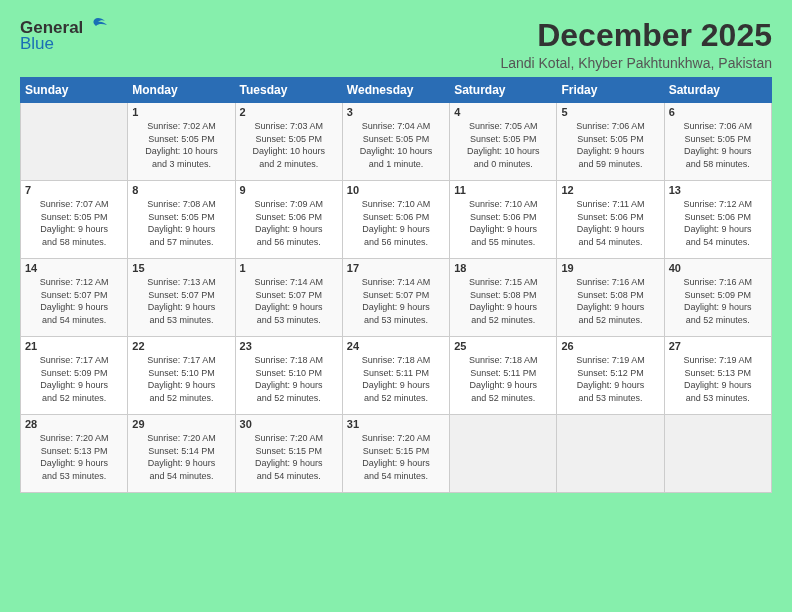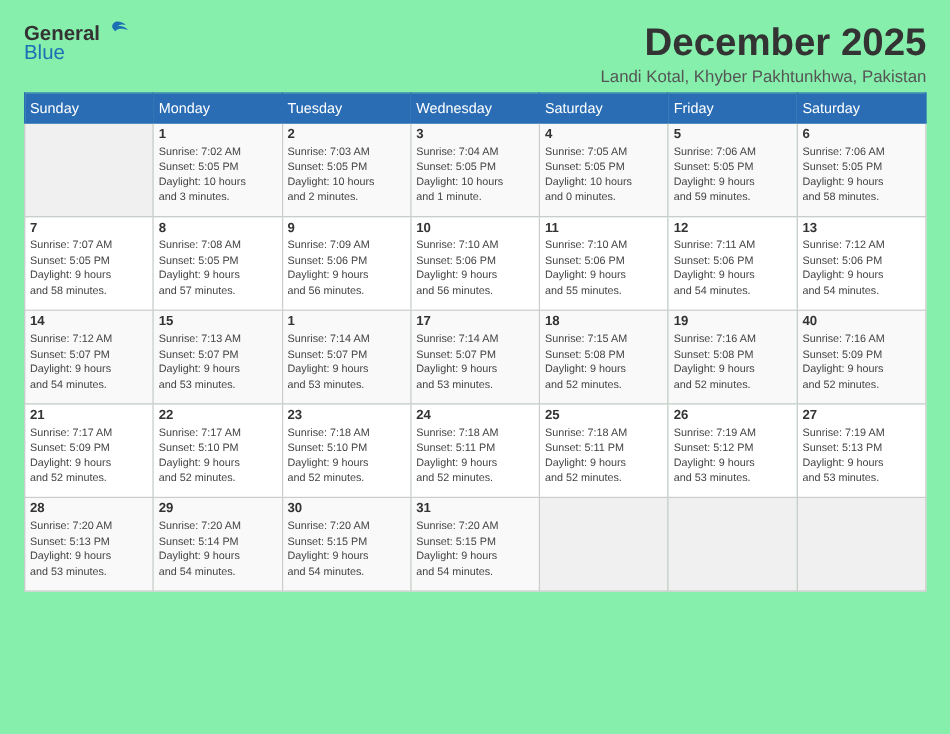--- a/index.html
+++ b/index.html
@@ -43,21 +43,21 @@
     }
     table {
       width: 100%;
       border-collapse: collapse;
       table-layout: fixed;
     }
     thead tr th {
       background-color: #2a6db5;
       color: #fff;
       font-size: 12px;
-      font-weight: normal;
+      font-weight: bold;
       padding: 5px 4px;
       text-align: left;
       border: 1px solid #2a6db5;
     }
     tbody tr td {
       border: 1px solid #ccc;
       vertical-align: top;
       padding: 3px 4px;
       font-size: 9.5px;
       color: #333;
@@ -67,20 +67,21 @@
       font-size: 11px;
       font-weight: bold;
       color: #333;
       display: block;
       margin-bottom: 2px;
     }
     .cell-text {
       font-size: 9px;
       color: #444;
       line-height: 1.4;
+      text-align: center;
     }
     tbody tr:nth-child(odd) td {
       background-color: #f9f9f9;
     }
     tbody tr:nth-child(even) td {
       background-color: #ffffff;
     }
     .empty-cell {
       background-color: #f0f0f0 !important;
     }

